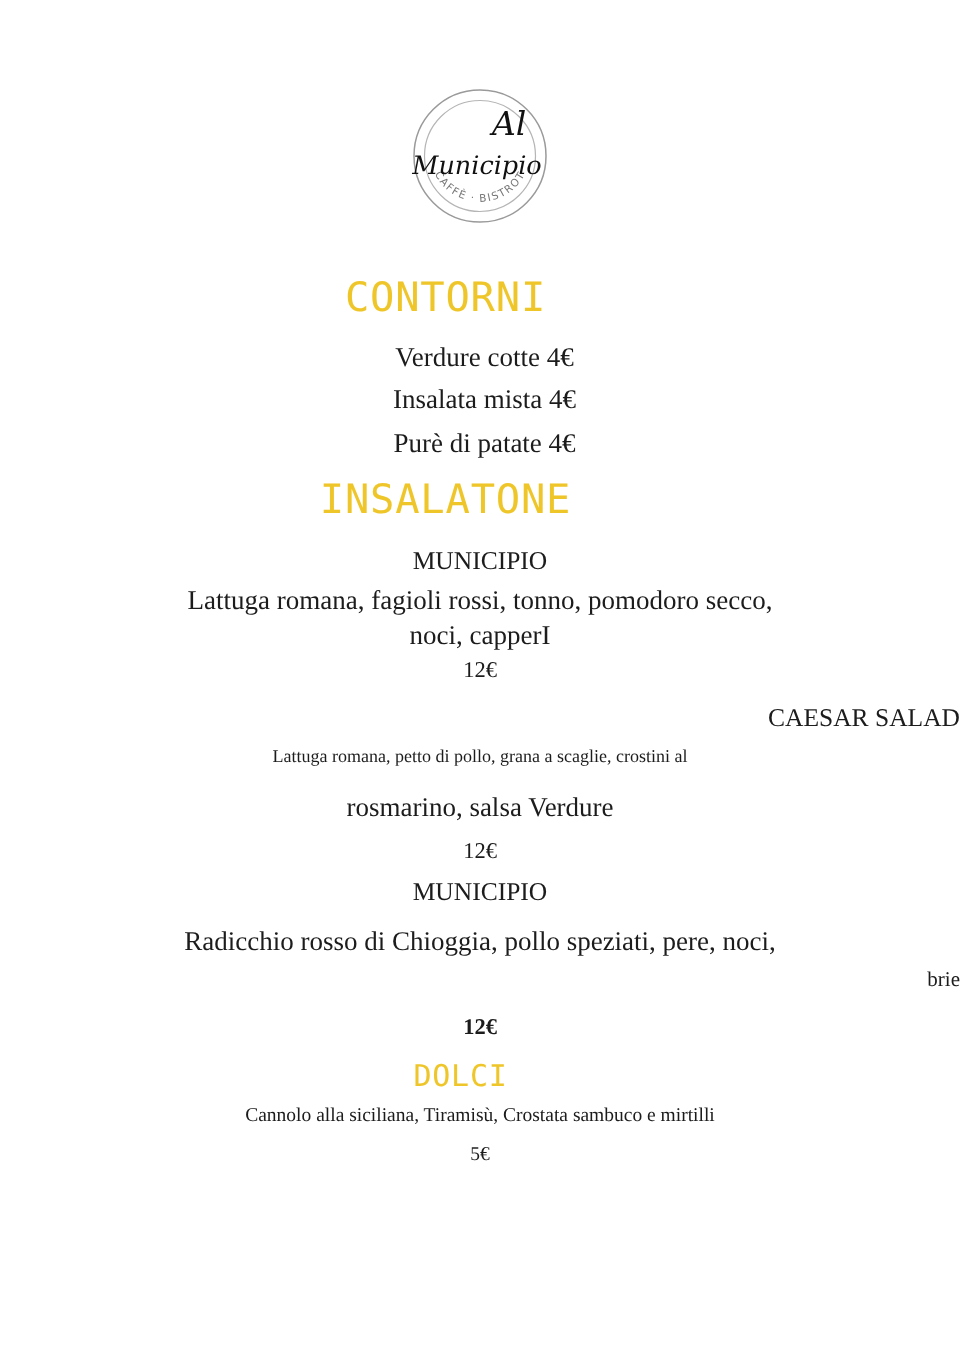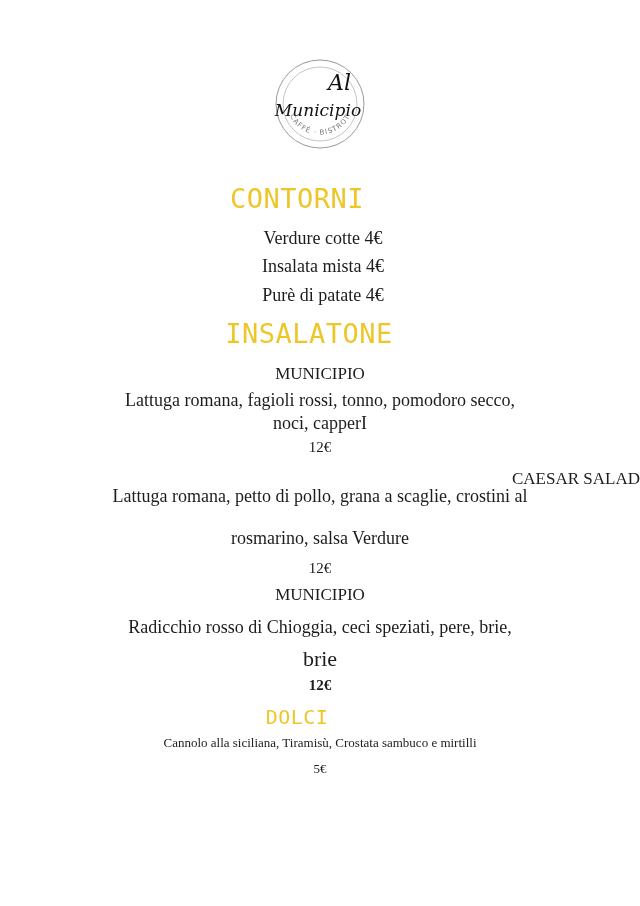--- a/index.html
+++ b/index.html
@@ -57,32 +57,32 @@
     <text x="60" y="38" font-family="DejaVu Serif, serif" font-style="italic" font-size="22" fill="#111">Al</text>
     <text x="50" y="64" text-anchor="middle" font-family="DejaVu Serif, serif" font-style="italic" font-size="17" fill="#111">Municipio</text>
   </svg>
 </div>
 
 <div class="section-title" style="top:183px;font-size:27px;">CONTORNI</div>
 <div class="line" style="top:228px;font-size:18px;left:3px;">Verdure cotte 4€</div>
 <div class="line" style="top:256px;font-size:18px;left:3px;">Insalata mista 4€</div>
 <div class="line" style="top:285px;font-size:18px;left:3px;">Purè di patate 4€</div>
 
-<div class="section-title" style="top:318px;font-size:27px;padding-left:12px;">INSALATONE</div>
+<div class="section-title" style="top:318px;font-size:27px;">INSALATONE</div>
 
 <div class="line" style="top:364px;font-size:17px;">MUNICIPIO</div>
 <div class="line" style="top:390px;font-size:18px;">Lattuga romana, fagioli rossi, tonno, pomodoro secco,</div>
 <div class="line" style="top:413px;font-size:18px;">noci, capperI</div>
 <div class="line" style="top:439px;font-size:15px;">12€</div>
 
 <div class="line" style="top:469px;font-size:17px;text-align:right;">CAESAR SALAD</div>
-<div class="line" style="top:486px;font-size:18px;">Lattuga romana, petto di pollo, grana a scaglie, crostini al</div>
+<div class="line" style="top:497px;font-size:12px;">Lattuga romana, petto di pollo, grana a scaglie, crostini al</div>
 <div class="line" style="top:528px;font-size:18px;">rosmarino, salsa Verdure</div>
 <div class="line" style="top:560px;font-size:15px;">12€</div>
 
 <div class="line" style="top:585px;font-size:17px;">MUNICIPIO</div>
-<div class="line" style="top:617px;font-size:18px;">Radicchio rosso di Chioggia, ceci speziati, pere, brie,</div>
-<div class="line" style="top:646px;font-size:22px;">brie</div>
+<div class="line" style="top:617px;font-size:18px;">Radicchio rosso di Chioggia, pollo speziati, pere, noci,</div>
+<div class="line" style="top:646px;font-size:14px;text-align:right;">brie</div>
 <div class="line" style="top:677px;font-size:15px;font-weight:bold;">12€</div>
 
-<div class="section-title" style="top:705px;font-size:20px;">DOLCI</div>
+<div class="section-title" style="top:705px;font-size:20px;margin-left:10px;">DOLCI</div>
 <div class="line" style="top:735px;font-size:13px;">Cannolo alla siciliana, Tiramisù, Crostata sambuco e mirtilli</div>
 <div class="line" style="top:761px;font-size:13px;">5€</div>
 
 </body></html>

